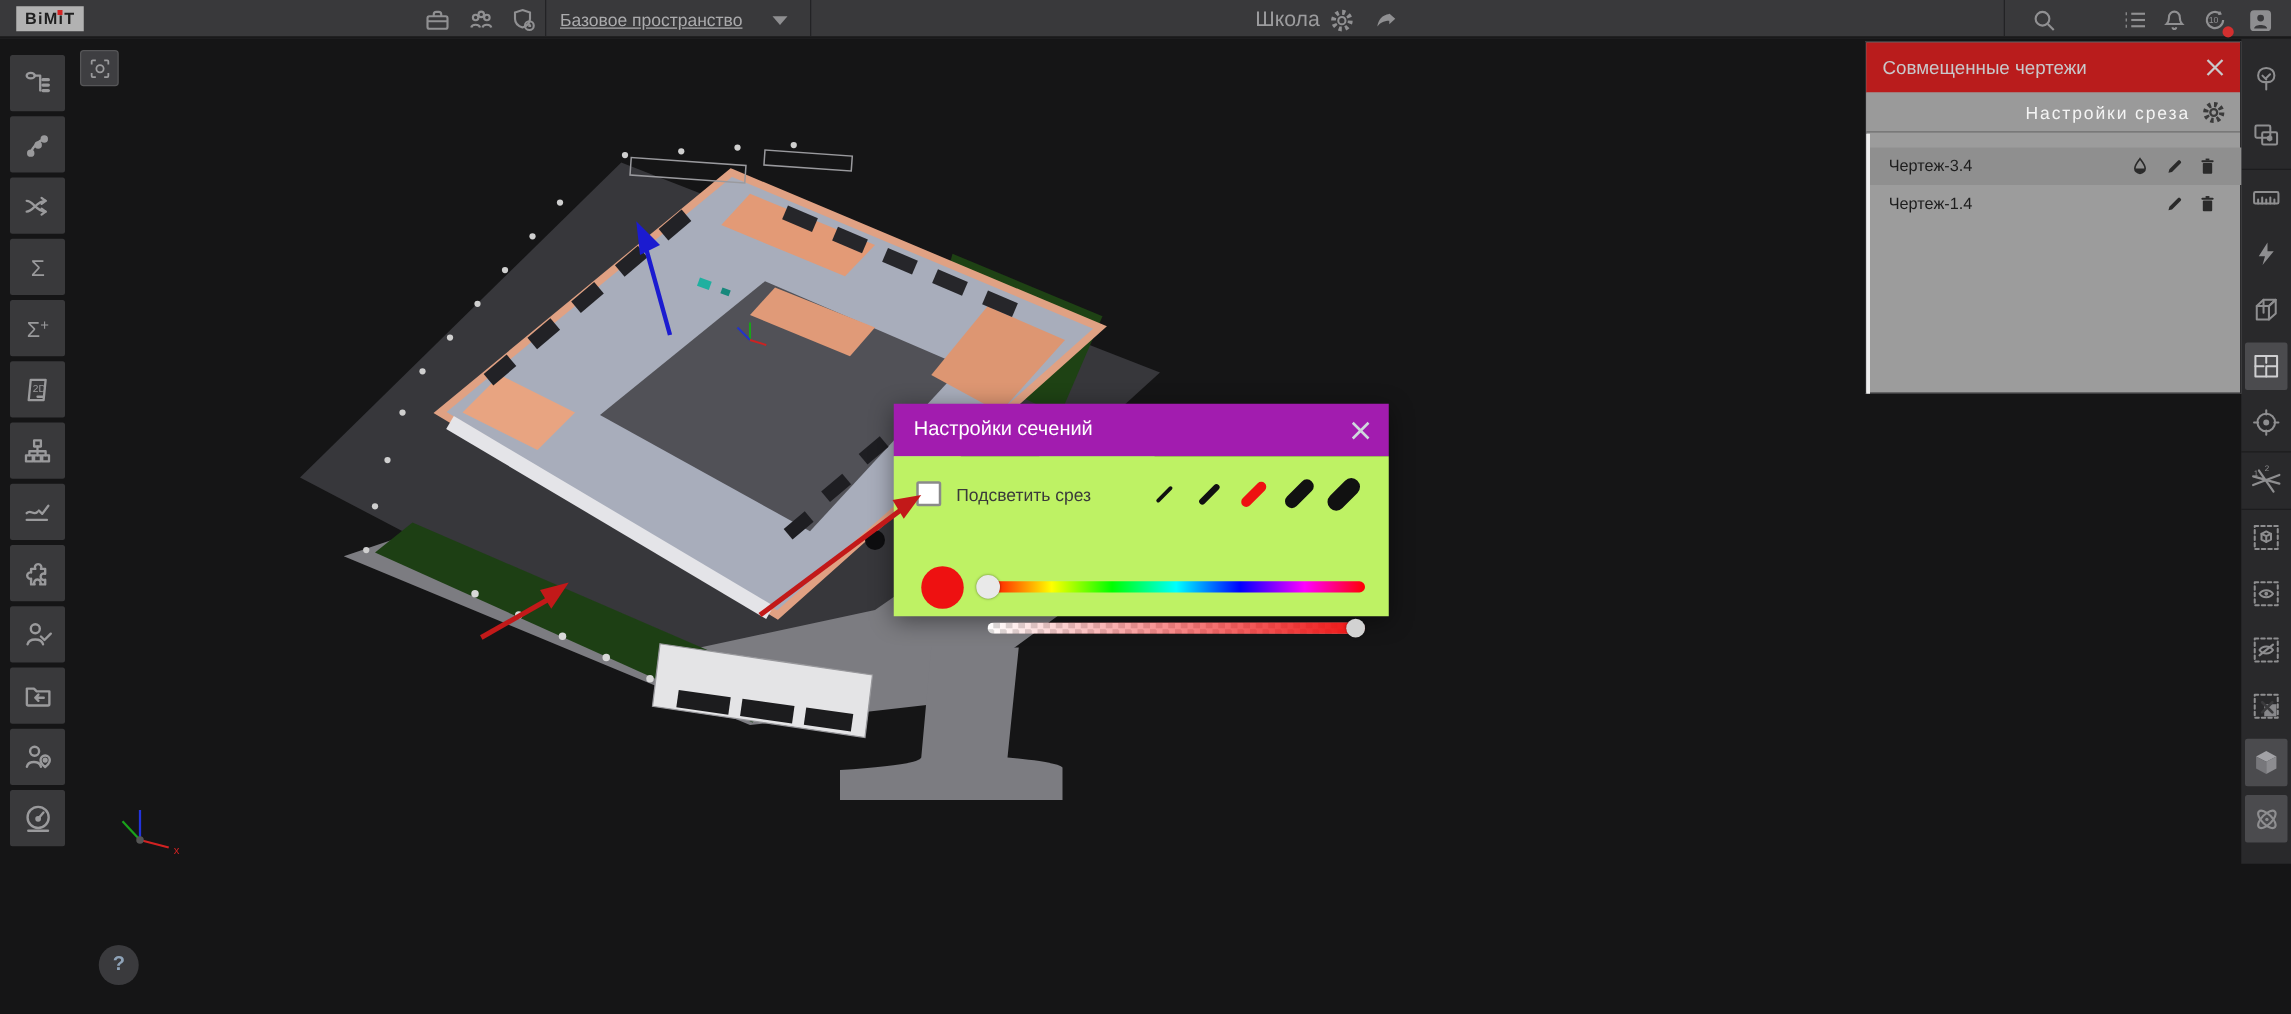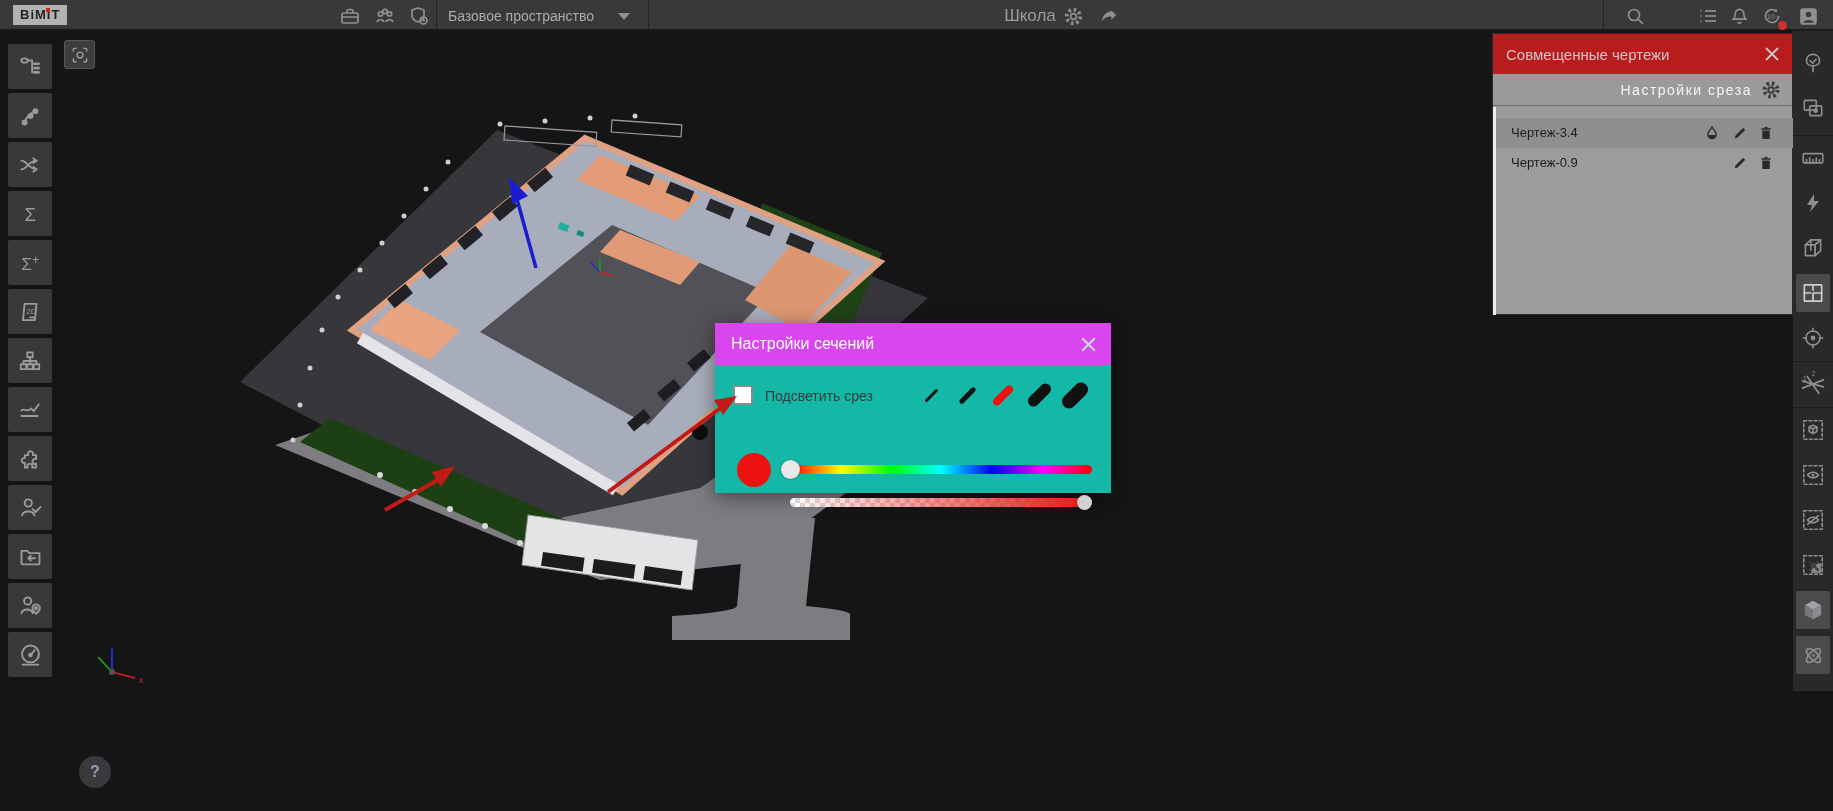--- a/index.html
+++ b/index.html
@@ -10,21 +10,21 @@
   #topbar { position:absolute; left:0; top:0; width:1833px; height:31px;
             background:#39393b; border-bottom:2px solid #19191a; z-index:10; }
   #logo-box { position:absolute; left:13px; top:5px; height:20px; background:#b2b2b2;
               color:#1f1f1f; font-weight:bold; font-size:13px; padding:2px 7px 0 7px;
               letter-spacing:1px; }
   #logo-dot { position:absolute; right:17px; top:3px; width:4px; height:4px; background:#d42222; }
   .tb-ico { position:absolute; top:3px; width:26px; height:26px; display:flex;
             align-items:center; justify-content:center; cursor:pointer; }
   .tb-ico svg { stroke:#909092; fill:none; stroke-width:1.7; }
   .tb-div { position:absolute; top:0; width:1px; height:29px; background:#232325; }
-  #workspace-label { position:absolute; left:448px; top:8px; color:#ababad; font-size:14px; }
+  #workspace-label { position:absolute; left:448px; top:8px; color:#ababad; font-size:14px;text-decoration:underline; }
   #workspace-caret { position:absolute; left:618px; top:13px; width:0; height:0;
                      border-left:6px solid transparent; border-right:6px solid transparent;
                      border-top:7px solid #8f8f91; cursor:pointer; }
   #project-title { position:absolute; left:960px; top:6px; width:140px; text-align:center;
                    color:#9c9c9e; font-size:17px; }
   #history-badge { position:absolute; right:-2px; bottom:-1px; width:9px; height:9px;
                    border-radius:50%; background:#d32f2f; }
   #history-count { position:absolute; left:8px; top:10px; font-size:7px; color:#909092; }
 
   
@@ -67,25 +67,25 @@
   #panel-gear { position:absolute; right:10px; top:5px; width:22px; height:22px; cursor:pointer; }
   #panel-scrollline { position:absolute; left:0; top:73px; width:3px; height:208px; background:#ededed; }
   .panel-row { position:absolute; left:3px; width:297px; height:30px; cursor:pointer; }
   .panel-row.selected { background:#8f8f8f; }
   .panel-row .row-label { position:absolute; left:15px; top:7px; font-size:13px; color:#1d1d1d; }
   .row-ico { position:absolute; top:6px; width:18px; height:18px; cursor:pointer; }
 
   
   #dialog { position:absolute; left:715px; top:323px; width:396px; height:170px; z-index:7;
             box-shadow:0 4px 18px rgba(0,0,0,.45); }
-  #dialog-header { position:absolute; left:0; top:0; width:100%; height:42px; background:#d946ef;
+  #dialog-header { position:absolute; left:0; top:0; width:100%; height:42px; background:#a21caf;
                    display:flex; align-items:center; }
   #dialog-title { color:#ffffff; font-size:16px; margin-left:16px; }
   #dialog-close { position:absolute; right:12px; top:11px; width:21px; height:21px; cursor:pointer; }
-  #dialog-body { position:absolute; left:0; top:42px; width:100%; height:128px; background:#14b8a6; }
+  #dialog-body { position:absolute; left:0; top:42px; width:100%; height:128px; background:#bef264; }
   #hl-checkbox { position:absolute; left:18px; top:20px; width:20px; height:20px; background:#fff;
                  border:2px solid #8a8a8a; border-radius:2px; cursor:pointer; }
   #hl-label { position:absolute; left:50px; top:23px; font-size:14px; color:#3a3a3a; }
   .swatch-slot { position:absolute; top:12px; width:32px; height:36px; display:flex;
                  align-items:center; justify-content:center; cursor:pointer; }
   .swatch { transform:rotate(45deg); background:#111; border-radius:99px; }
   .swatch.sel { background:#ee1111; }
   #color-preview { position:absolute; left:22px; top:88px; width:34px; height:34px; border-radius:50%;
                    background:#ee1111; cursor:pointer; }
   .slider-track { position:absolute; left:75px; width:302px; border-radius:5px; cursor:pointer; }
@@ -530,21 +530,21 @@
       <path d="M5,19 l1,-3.8 L15.3,5.9 a1.4,1.4 0 0 1 2,0 l0.8,0.8 a1.4,1.4 0 0 1 0,2 L8.8,18 z" fill="#2a2a2a"></path>
     </svg>
     <svg class="row-ico" style="right:18px" viewBox="0 0 24 24">
       <rect x="7" y="8.5" width="10" height="11.5" rx="1" fill="#2a2a2a"></rect>
         <rect x="5.5" y="5.5" width="13" height="2.2" rx="1" fill="#2a2a2a"></rect>
         <rect x="10" y="3.8" width="4" height="2" fill="#2a2a2a"></rect>
     </svg>
   </div>
 
   <div class="panel-row" style="top:114px">
-    <span class="row-label">Чертеж-0.9</span>
+    <span class="row-label">Чертеж-1.4</span>
     <svg class="row-ico" style="right:44px" viewBox="0 0 24 24">
       <path d="M5,19 l1,-3.8 L15.3,5.9 a1.4,1.4 0 0 1 2,0 l0.8,0.8 a1.4,1.4 0 0 1 0,2 L8.8,18 z" fill="#2a2a2a"></path>
     </svg>
     <svg class="row-ico" style="right:18px" viewBox="0 0 24 24">
       <rect x="7" y="8.5" width="10" height="11.5" rx="1" fill="#2a2a2a"></rect>
         <rect x="5.5" y="5.5" width="13" height="2.2" rx="1" fill="#2a2a2a"></rect>
         <rect x="10" y="3.8" width="4" height="2" fill="#2a2a2a"></rect>
     </svg>
   </div>
 </div>

